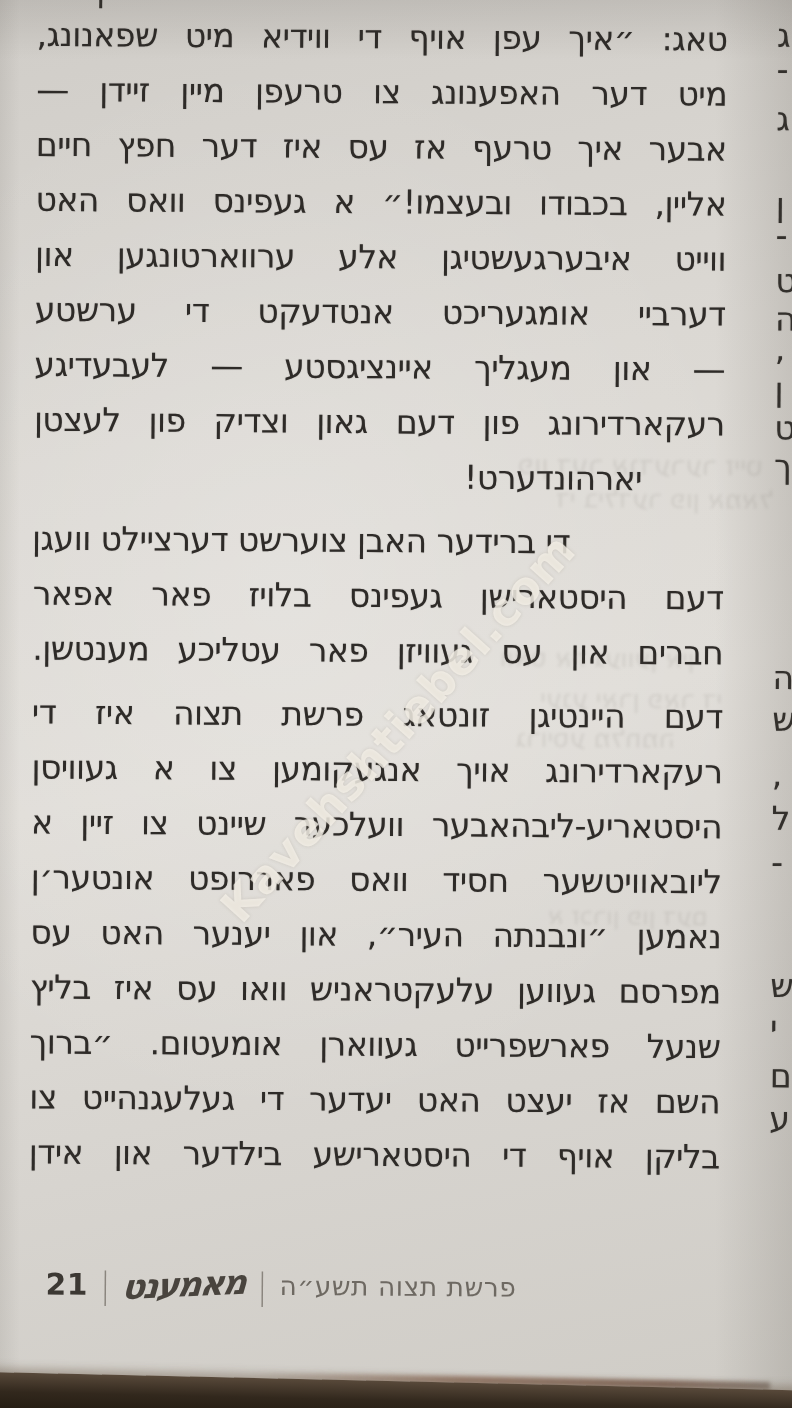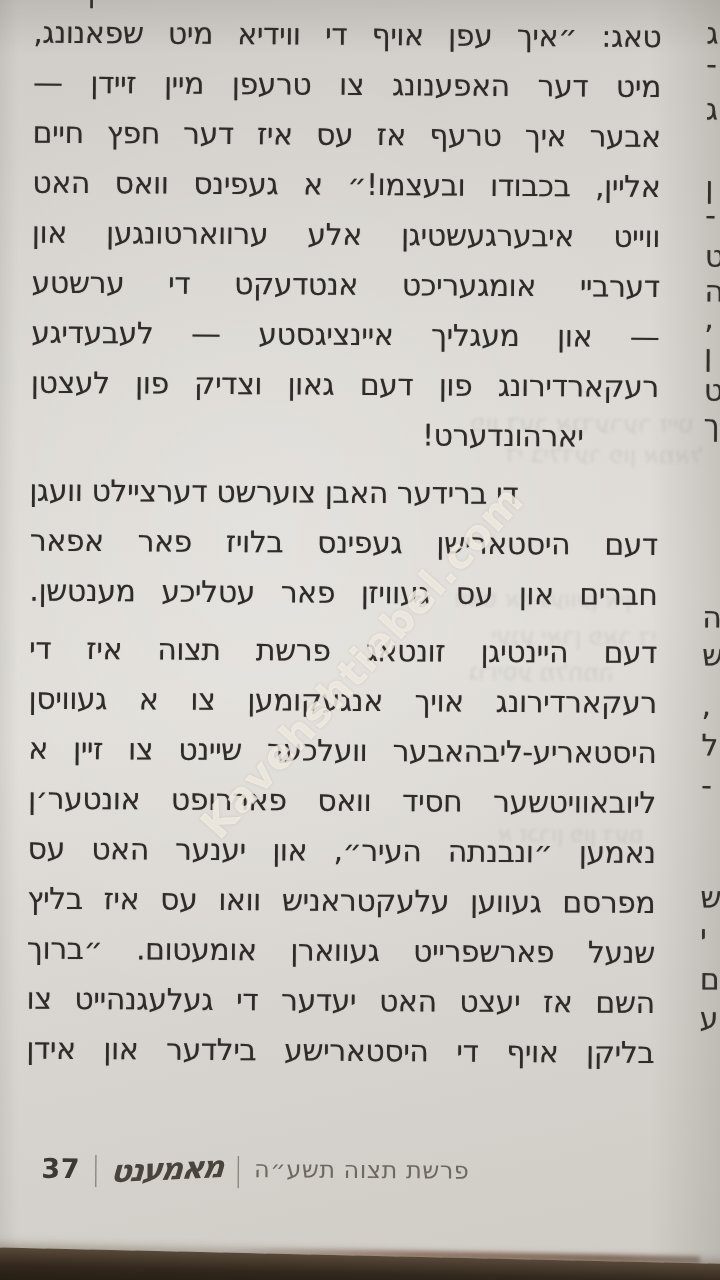--- a/index.html
+++ b/index.html
@@ -149,21 +149,21 @@
     <div id="ghost-layer">
         <div class="ghost" style="left: 470px; top: 408px; font-size: 24px;">פון דער אנדערער זייט</div>
         <div class="ghost" style="left: 505px; top: 440px; font-size: 23px;">די בילדער פון אמאל</div>
         <div class="ghost" style="left: 455px; top: 585px; font-size: 23px;">וואס איז געווען אין</div>
         <div class="ghost" style="left: 492px; top: 622px; font-size: 23px;">יענע יארן פאר די</div>
         <div class="ghost" style="left: 470px; top: 658px; font-size: 23px;">גרויסע מלחמה</div>
         <div class="ghost" style="left: 500px; top: 820px; font-size: 22px;">א זכרון פון דעם</div>
       </div>
 
     <div class="footer">
-      <span class="page-number">37</span>
+      <span class="page-number">21</span>
       <span class="footer-divider">|</span>
       <span class="magazine-logo">מאמענט</span>
       <span class="footer-divider">|</span>
       <span class="edition-label">פרשת תצוה תשע״ה</span>
     </div>
 
   </div>
 
   <div class="watermark">Kavehshtiebel.com</div>
 

